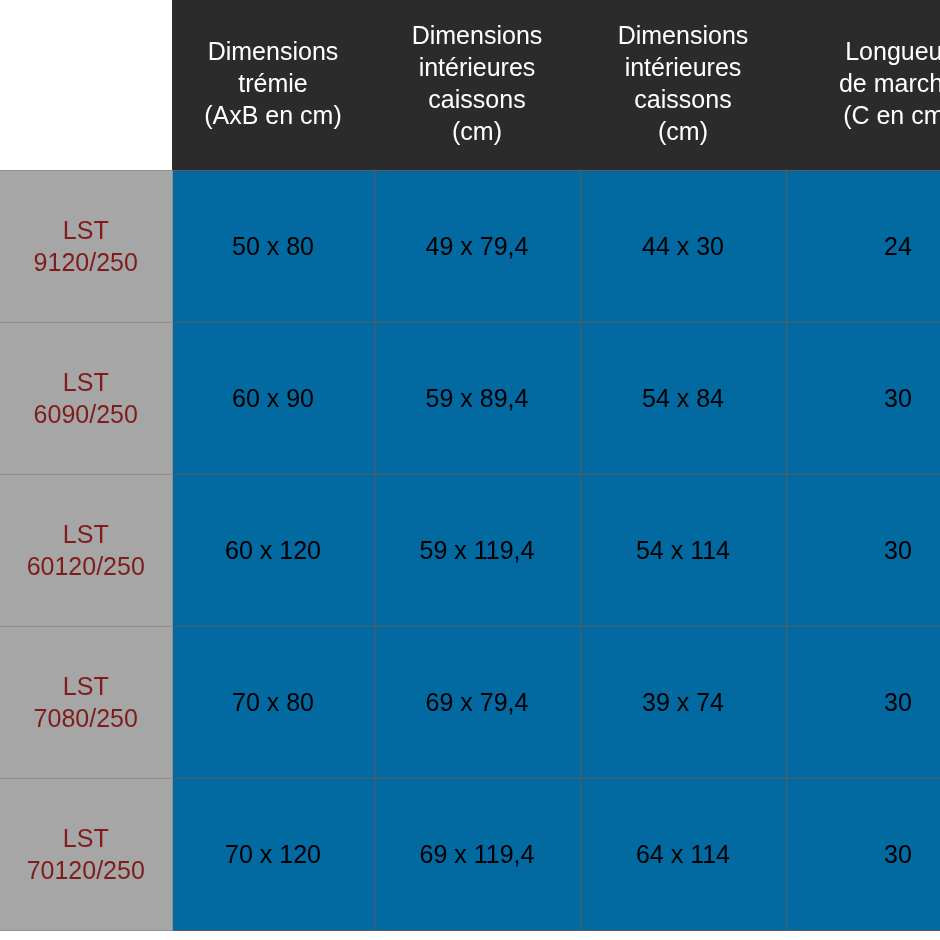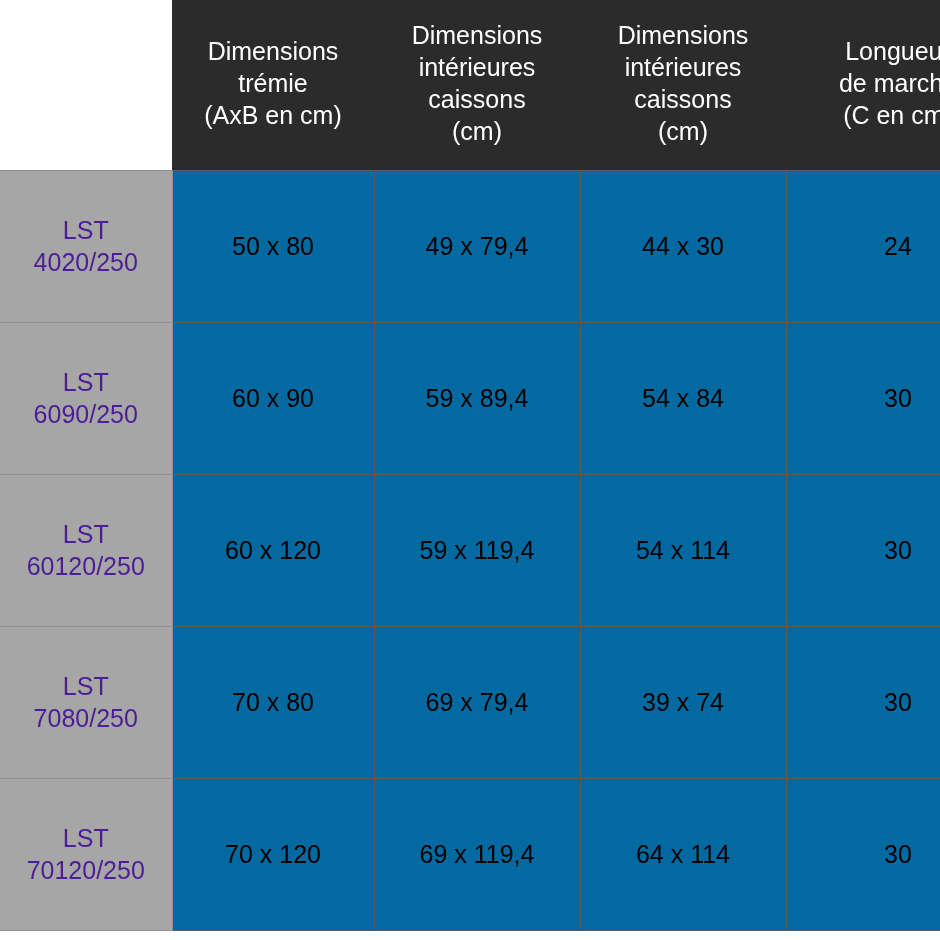--- a/index.html
+++ b/index.html
@@ -63,21 +63,21 @@
     text-align: center;
     vertical-align: middle;
     height: 152px;
     padding: 4px 6px;
     background: #0369a1;
     box-sizing: border-box;
   }
 
   tbody td.rowlabel {
     background: #a6a6a6;
-    color: #4c1d95;
+    color: #7f1d1d;
     font-size: 25px;
     line-height: 1.3;
     border: 1px solid #8f8f8f;
     border-left: none;
   }
 
   .hdr-line { display: block; }
 
   .lbl-line { display: block; white-space: nowrap; }
 </style>
@@ -124,21 +124,21 @@
           <span class="hdr-line">de marche</span>
           <span class="hdr-line">(C en cm)</span>
         </th>
       </tr>
     </thead>
 
     <tbody>
       <tr>
         <td class="rowlabel">
           <span class="lbl-line">LST</span>
-          <span class="lbl-line">4020/250</span>
+          <span class="lbl-line">9120/250</span>
         </td>
         <td>50 x 80</td>
         <td>49 x 79,4</td>
         <td>44 x 30</td>
         <td>24</td>
       </tr>
 
       <tr>
         <td class="rowlabel">
           <span class="lbl-line">LST</span>

